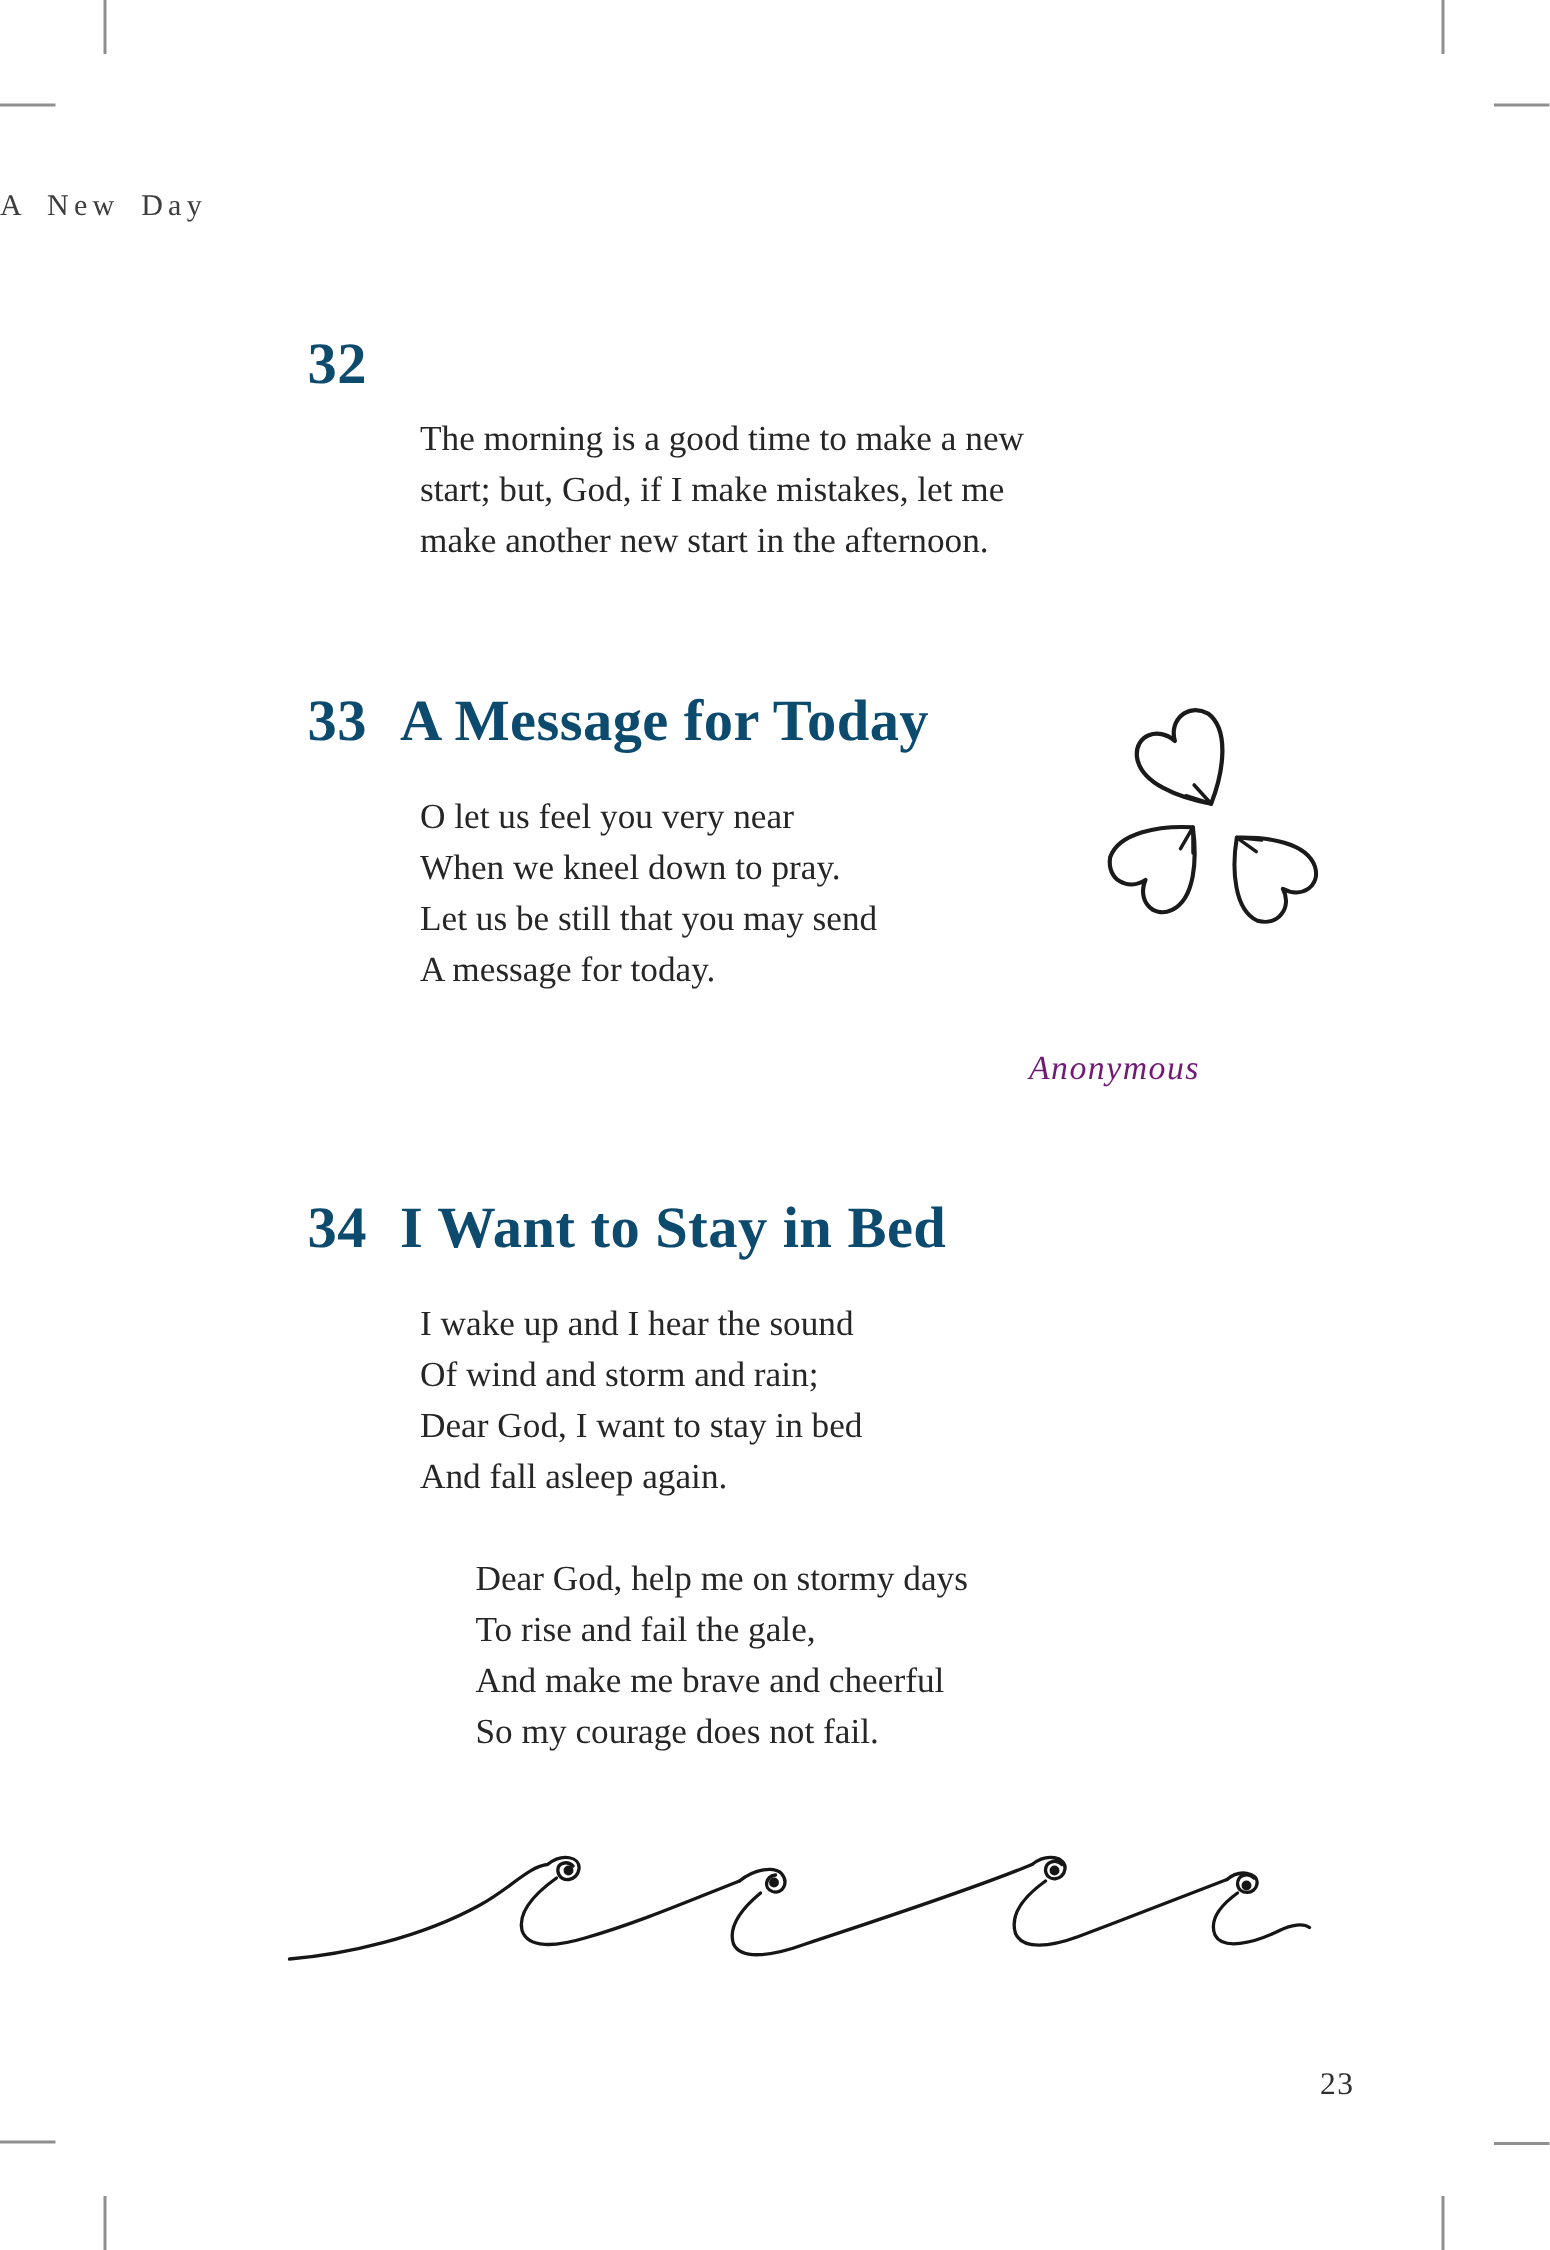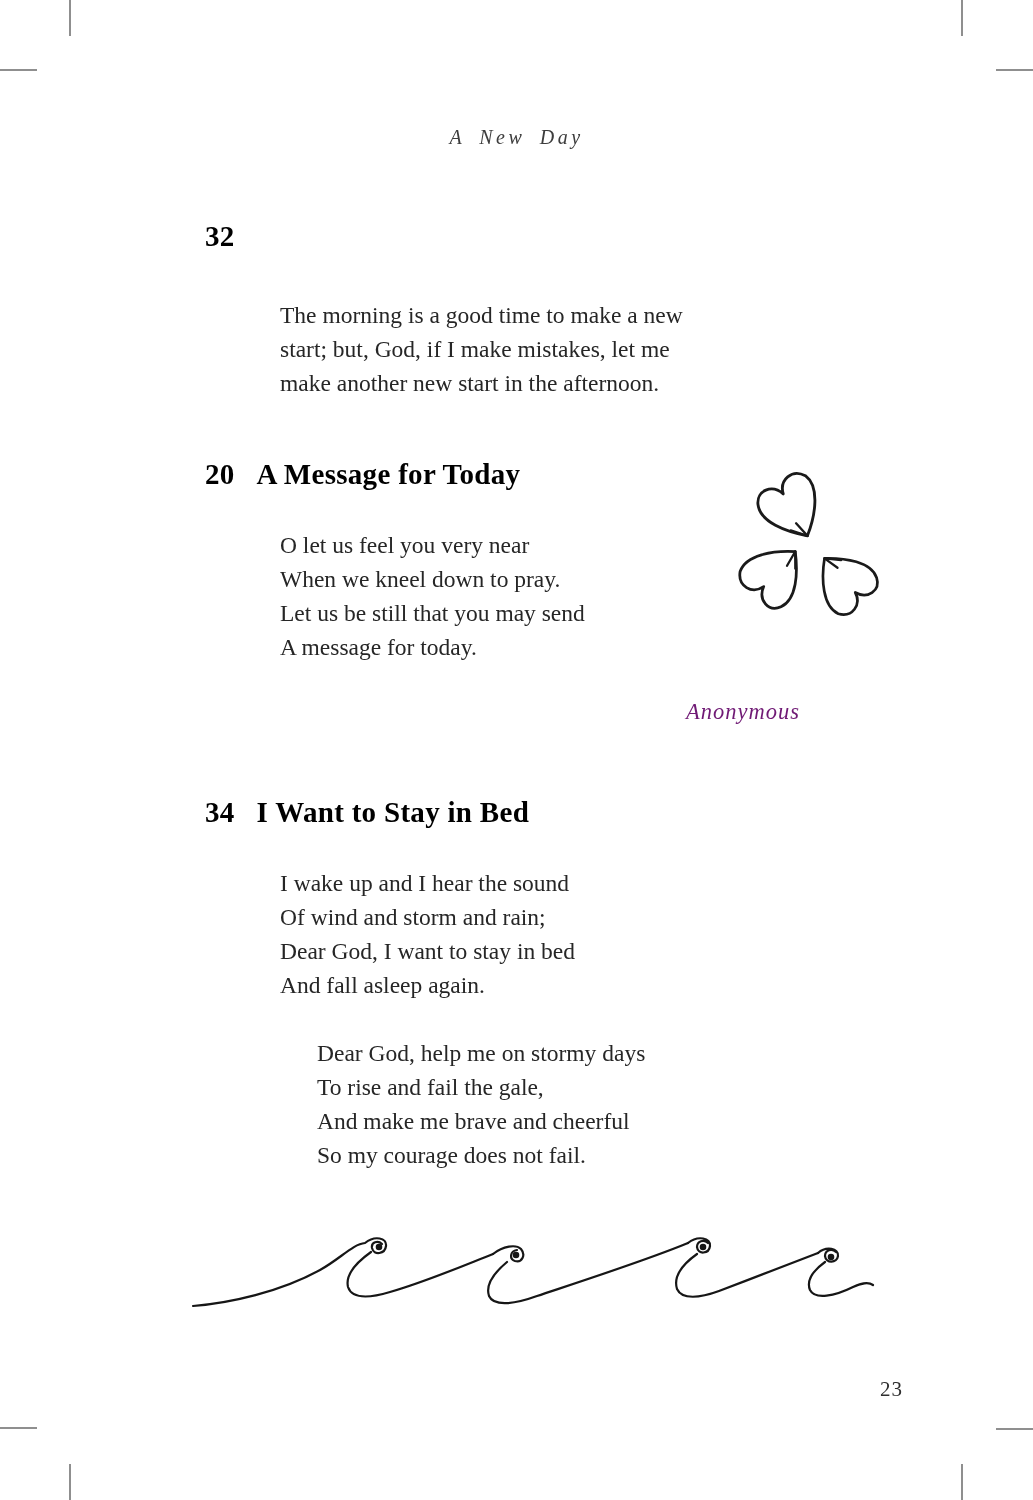--- a/index.html
+++ b/index.html
@@ -13,28 +13,28 @@
   .page{position:absolute;inset:0;}
 
   
   .crop{position:absolute;background:#8f8f8f;}
   .crop.v{width:2px;height:36px;}
   .crop.h{width:37px;height:2px;}
 
   
   .running-header{
     position:absolute;top:126px;left:0;width:100%;
-    text-align:center;font-style:italic;font-size:20px;
+    text-align:left;font-size:20px;
     letter-spacing:3.5px;word-spacing:6px;color:#3d3d3d;
   }
 
   
   .poem-title{
     position:absolute;left:205px;display:flex;gap:22px;
-    font-weight:bold;font-size:29px;color:#000000;
+    font-weight:bold;font-size:39px;color:#0c4a6e;
     letter-spacing:0.3px;
   }
 
   
   .stanza{
     position:absolute;left:280px;
     font-size:23.5px;line-height:34px;color:#262626;
   }
   .line{white-space:nowrap;}
 
@@ -64,28 +64,28 @@
   <div class="crop h" style="left:0;top:1427px;"></div>
   <div class="crop v" style="left:69px;top:1464px;"></div>
   <div class="crop h" style="left:996px;top:1428px;"></div>
   <div class="crop v" style="left:961px;top:1464px;"></div>
 
   <div class="running-header">A New Day</div>
 
   <div class="poem-title" style="top:220px;">
     <span>32</span>
   </div>
-  <div class="stanza" style="top:298px;">
+  <div class="stanza" style="top:276px;">
     <div class="line">The morning is a good time to make a new</div>
     <div class="line">start; but, God, if I make mistakes, let me</div>
     <div class="line">make another new start in the afternoon.</div>
   </div>
 
   <div class="poem-title" style="top:458px;">
-    <span>20</span>
+    <span>33</span>
     <span>A Message for Today</span>
   </div>
   <div class="stanza" style="top:528px;">
     <div class="line">O let us feel you very near</div>
     <div class="line">When we kneel down to pray.</div>
     <div class="line">Let us be still that you may send</div>
     <div class="line">A message for today.</div>
   </div>
 
   <svg class="hearts" width="180" height="190" viewBox="0 0 180 190">

